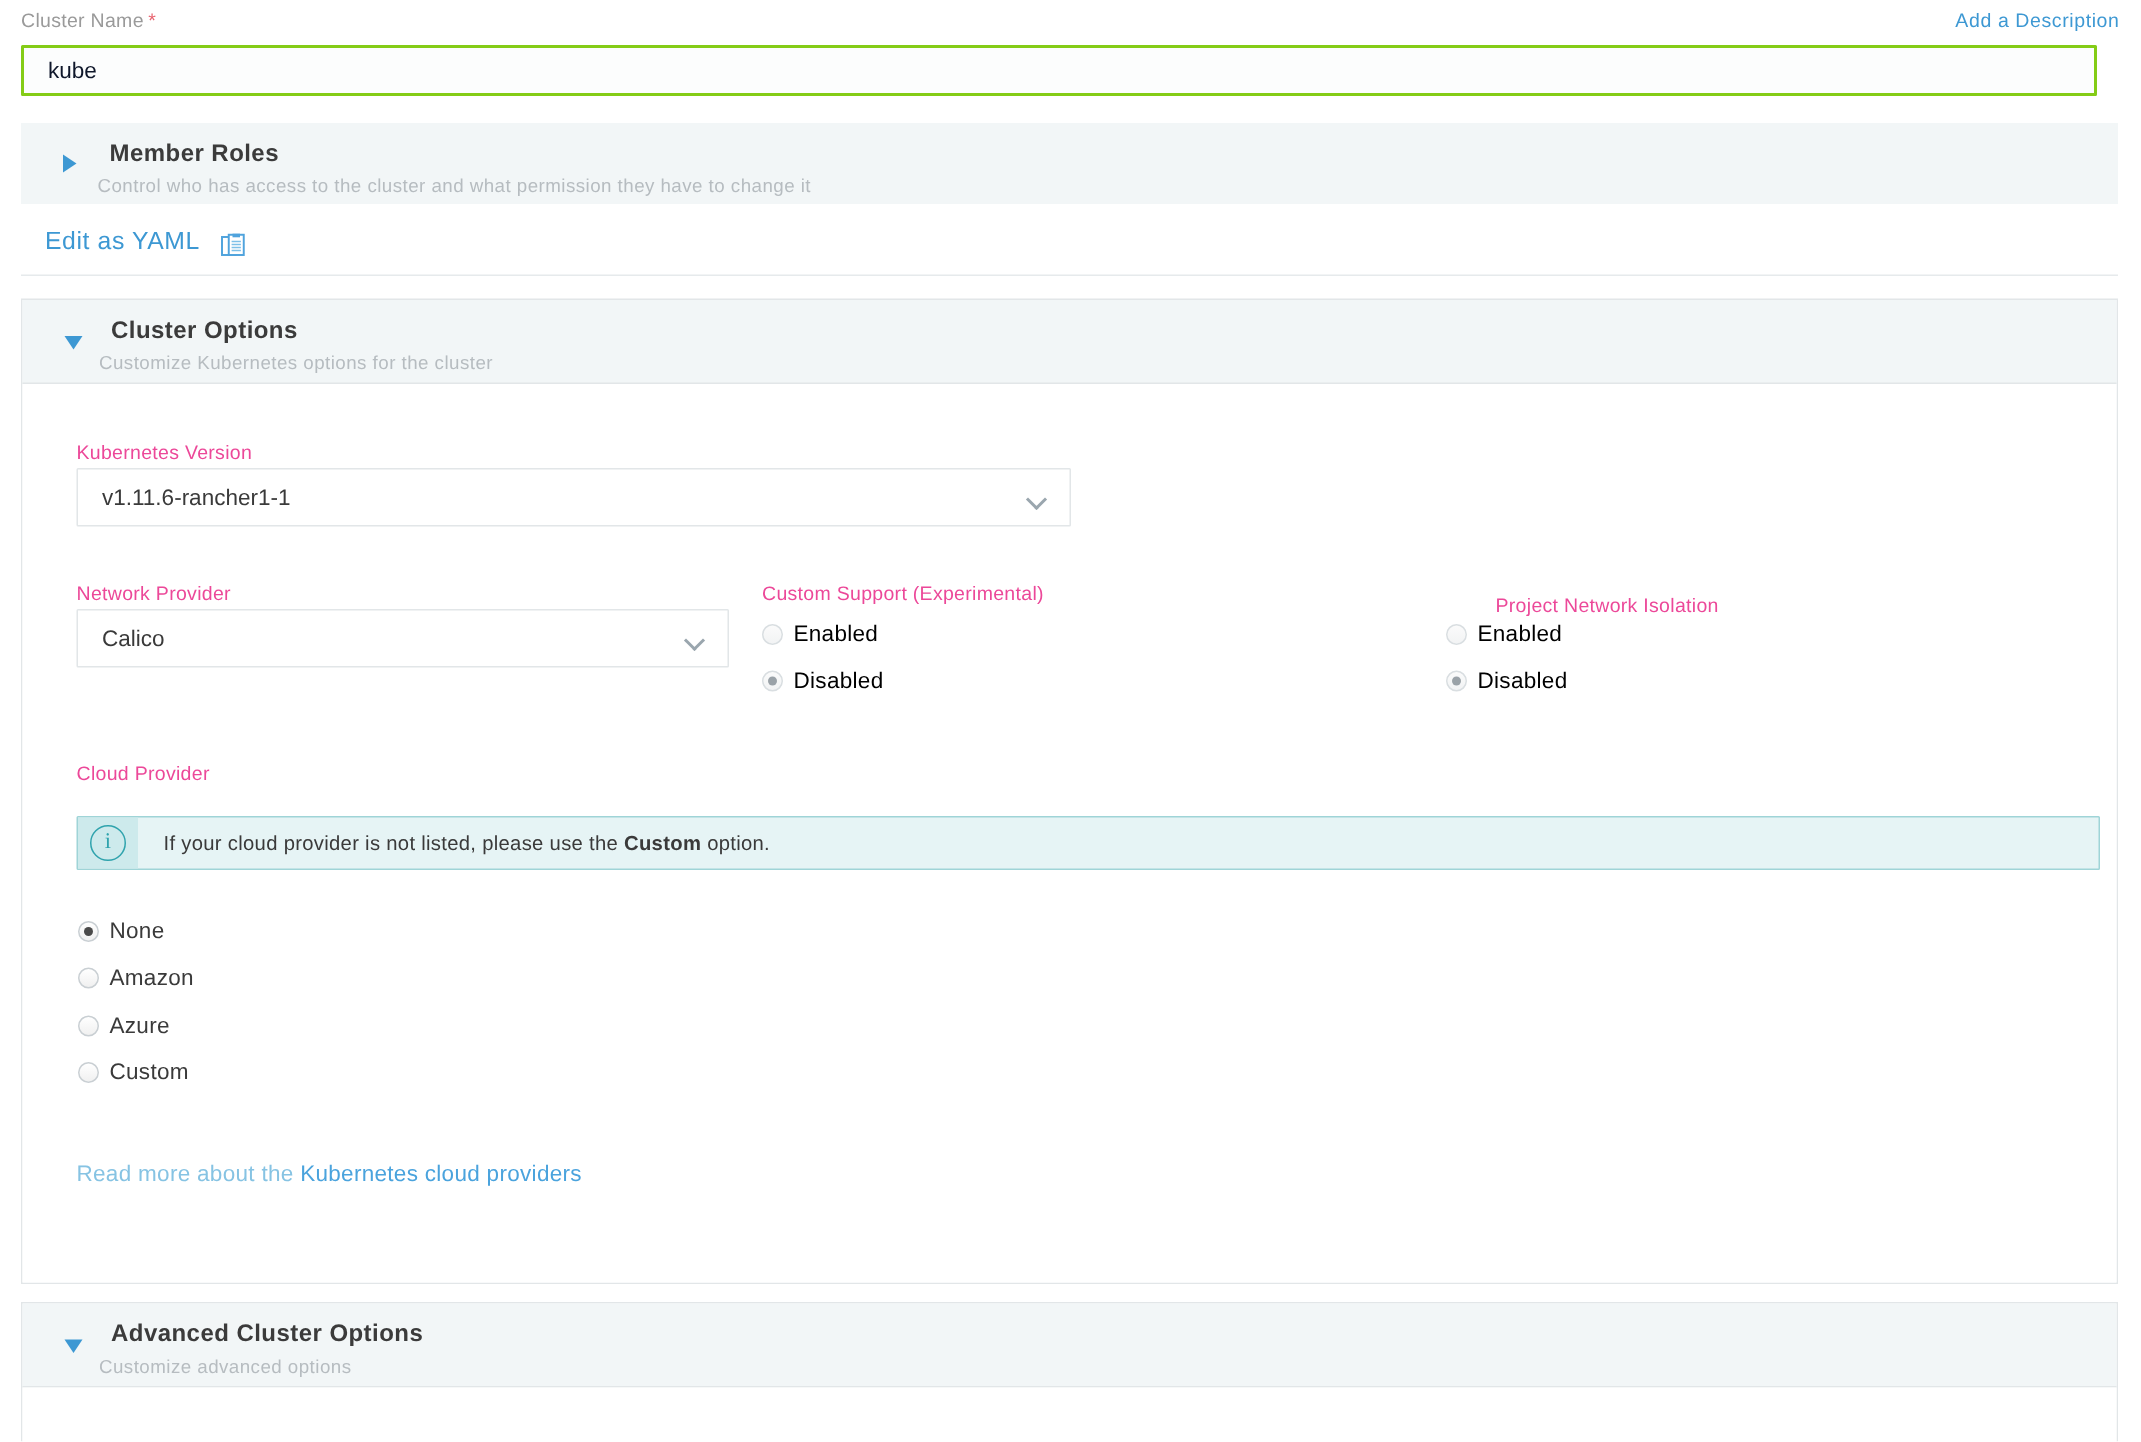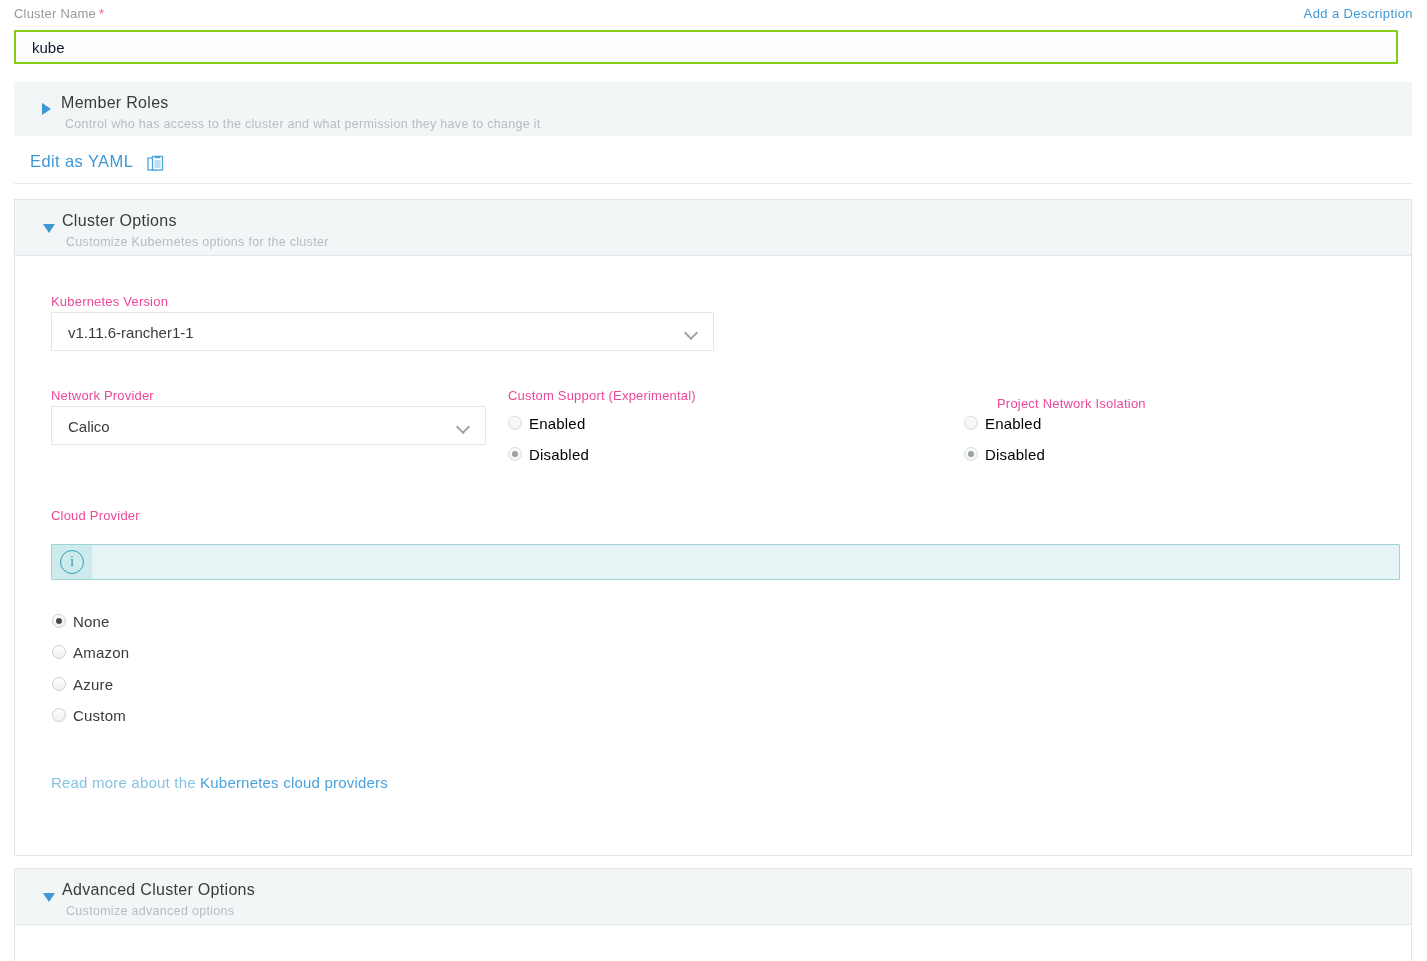--- a/index.html
+++ b/index.html
@@ -69,25 +69,25 @@
   }
   .panel-header {
     position: relative;
     background: #f2f6f7;
     height: 100%;
     box-sizing: border-box;
     cursor: pointer;
   }
   .panel-header .title {
     position: absolute;
-    left: 47px; top: 12px;
+    left: 59px; top: 12px;
     font-size: 16px;
     color: #3b3b3b;
     letter-spacing: .3px;
-    font-weight: 400;
+    font-weight: 700;
   }
   .panel-header .subtitle {
     position: absolute;
     left: 51px; top: 35px;
     font-size: 12.5px;
     color: #b6bcc0;
     letter-spacing: .3px;
   }
   .tri {
     position: absolute;
@@ -400,20 +400,21 @@
       <span class="rb dim checked"></span>
       <span class="rlabel dim">Disabled</span>
     </div>
 
     <span class="field-label" style="left:36px; top:252px;">Cloud Provider</span>
 
     <div class="banner" style="left:36px; top:288px; width:1349px; height:36px;">
       <span class="banner-icon-cell">
         <span class="info-glyph">i</span>
       </span>
+      <span class="banner-text"><span>If your cloud provider is not listed, please use the </span><b>Custom</b><span> option.</span></span>
     </div>
 
     <div class="radio-item" style="left:37px; top:354px; height:22px;">
       <span class="rb checked"></span>
       <span class="rlabel">None</span>
     </div>
     <div class="radio-item" style="left:37px; top:385px; height:22px;">
       <span class="rb"></span>
       <span class="rlabel">Amazon</span>
     </div>

